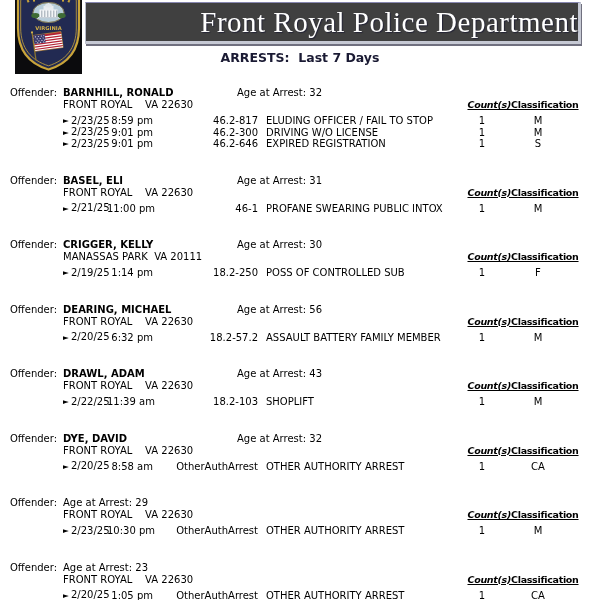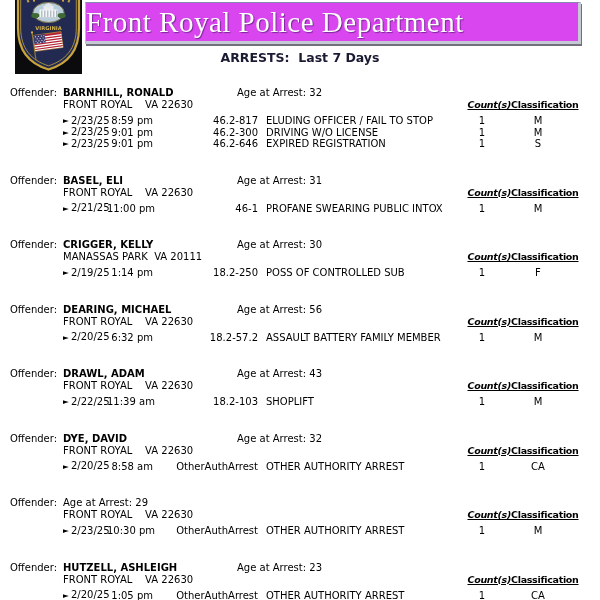--- a/index.html
+++ b/index.html
@@ -5,25 +5,25 @@
   html,body{margin:0;padding:0;}
   body{
     width:600px;height:600px;overflow:hidden;background:#ffffff;
     font-family:"DejaVu Sans",sans-serif;color:#000;
     position:relative;
   }
   
   .patch-wrap{position:absolute;left:15px;top:0;width:67px;height:74px;}
   .banner{
     position:absolute;left:85px;top:2px;width:492px;height:38px;
-    background:#d946ef;
+    background:#404040;
     border-top:1px solid #8787b0;border-left:1px solid #b8bccc;
     border-right:3px solid #c6c9d4;border-bottom:3px solid #c6c9d4;
     box-shadow:1px 2px 0 #70707f;
-    display:flex;align-items:center;justify-content:flex-start;
+    display:flex;align-items:center;justify-content:flex-end;
   }
   .banner-title{
     font-family:"Liberation Serif","DejaVu Serif",serif;
     font-size:29px;color:#ffffff;white-space:nowrap;letter-spacing:.5px;
     text-shadow:1px 1px 1px rgba(0,0,40,.45);
   }
   .subtitle{
     position:absolute;left:0;top:50px;width:600px;text-align:center;
     font-size:12.5px;font-weight:bold;color:#1a1a33;white-space:pre;
   }
@@ -305,21 +305,20 @@
     <span class="c-desc">OTHER AUTHORITY ARREST</span>
     <span class="c-count">1</span>
     <span class="c-class">M</span>
   </div>
 </div>
   </div>
 
   <div class="record">
     <div class="r1">
       <span class="lbl off">Offender:</span>
-      <span class="name">HUTZELL, ASHLEIGH</span>
       <span class="agewrap"><span>Age at Arrest:</span> <span>23</span></span>
     </div>
     <div class="r2">
       <span class="addr">FRONT ROYAL    VA 22630</span>
       <span class="hdr counts">Count(s)</span>
       <span class="hdr cls">Classification</span>
     </div>
     <div class="charges">
   <div class="charge">
     <span class="c-date"><span class="arrow">►</span><span>2/20/25</span></span>

